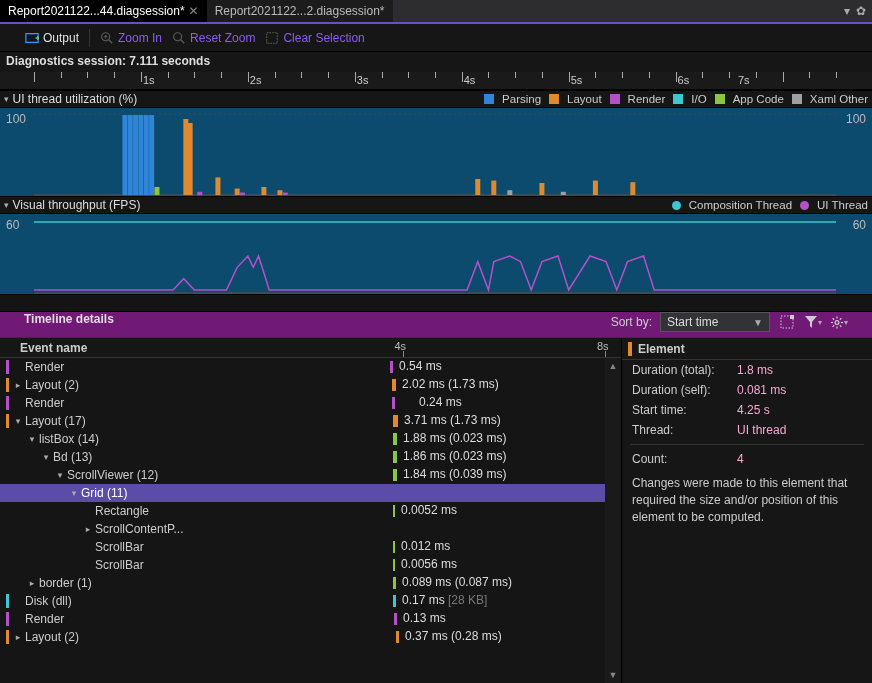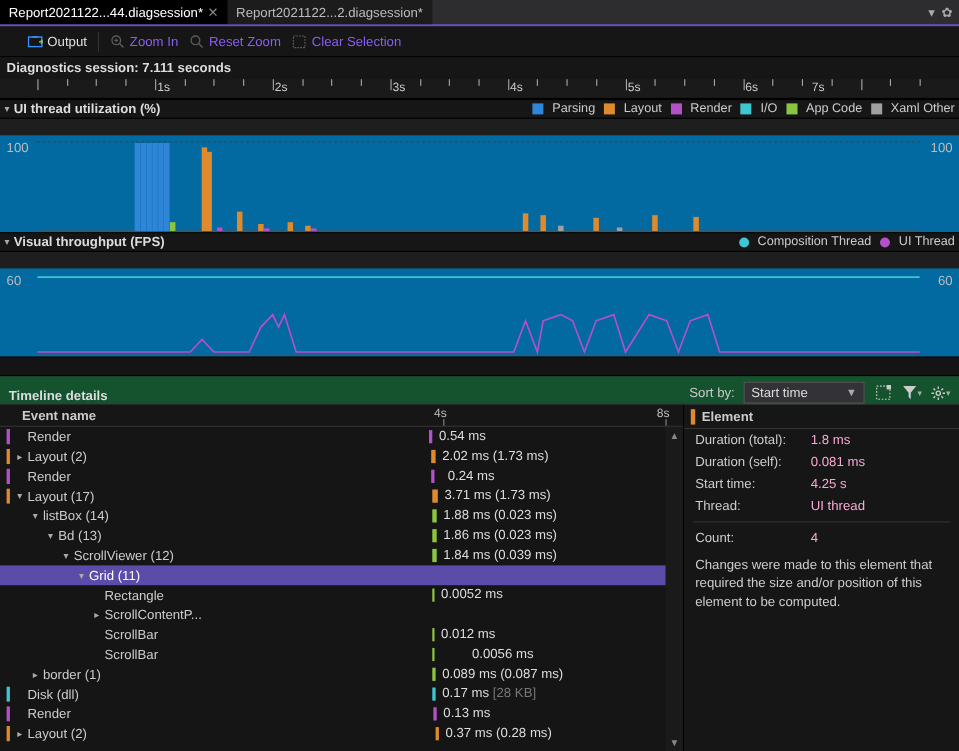--- a/index.html
+++ b/index.html
@@ -26,35 +26,35 @@
 
   
   .ruler { position: relative; height: 18px; background: #1a1a1a; border-bottom: 1px solid #000; }
   .ruler .tick-major { position: absolute; top: 0; width: 1px; height: 10px; background: #aaa; }
   .ruler .tick-minor { position: absolute; top: 0; width: 1px; height: 6px; background: #aaa; }
   .ruler .lbl { position: absolute; top: 2px; color: #ccc; font-size: 11px; transform: translateX(2px); }
 
   
   .section-hdr { display: flex; align-items: center; background: #161616; height: 18px; padding: 0 4px; border-top: 1px solid #000; border-bottom: 1px solid #000; }
   .section-hdr .tri { color: #aaa; margin-right: 4px; font-size: 9px; }
-  .section-hdr .ttl { color: #ddd; font-weight: 700; flex: 0 0 auto; }
+  .section-hdr .ttl { color: #ddd; font-weight: 400; flex: 0 0 auto; }
   .section-hdr .legend { display: flex; align-items: center; gap: 8px; margin-left: auto; font-size: 11.5px; color: #ccc; }
   .lg-swatch { width: 10px; height: 10px; display: inline-block; }
   .lg-circle { width: 9px; height: 9px; border-radius: 50%; display: inline-block; }
 
-  .chart-area { position: relative; height: 88px; background: #0369a1; margin-top: 15px; }
+  .chart-area { position: relative; height: 88px; background: #0c4a6e; }
   .chart-area.fps { height: 80px; }
   .chart-area .yl { position: absolute; left: 6px; top: 4px; color: #bbb; }
   .chart-area .yr { position: absolute; right: 6px; top: 4px; color: #bbb; }
   .chart-area svg { position: absolute; inset: 0; }
 
   .divider { height: 18px; background: #141414; border-top: 1px solid #000; border-bottom: 1px solid #000; }
 
   
-  .tl-head { display: flex; align-items: flex-end; height: 26px; background: #14532d; border-bottom: 1px solid #333; padding: 0 8px; }
+  .tl-head { display: flex; align-items: flex-start; height: 26px; background: #701a75; border-bottom: 1px solid #333; padding: 0 24px; }
   .tl-head .ttl { font-weight: 600; color: #ddd; }
   .tl-head .rhs { margin-left: auto; display: flex; align-items: center; gap: 8px; }
   .dropdown { display: inline-flex; align-items: center; justify-content: space-between; width: 110px; height: 20px; background: #333337; border: 1px solid #555; padding: 0 6px; color: #ddd; }
   .dropdown .chev { font-size: 10px; color: #aaa; }
   .icon-btn { width: 18px; height: 18px; display: flex; align-items: center; justify-content: center; color: #ccc; }
 
   
   .body { display: flex; flex: 1; min-height: 0; }
   .tree-panel { flex: 1; display: flex; flex-direction: column; background: #151515; min-width: 0; border-right: 1px solid #000; }
   .tree-header { display: flex; align-items: center; height: 20px; background: #161616; border-bottom: 1px solid #333; position: relative; }
@@ -336,21 +336,21 @@
             </div>
             <div class="row">
               <div class="left">
                 <div class="cat" style="background: rgb(180, 81, 201);"></div>
                 <span style="width: 0px; display: inline-block;"></span>
                 <span class="exp"></span>
                 <span class="lbl">Render</span>
               </div>
               <div class="right">
                 <div class="bar" style="left: 192px; width: 3px; background: rgb(180, 81, 201);"></div>
-                <div class="val" style="left: 207px;">0.24 ms</div>
+                <div class="val" style="left: 219px;">0.24 ms</div>
               </div>
             </div>
             <div class="row">
               <div class="left">
                 <div class="cat" style="background: rgb(224, 138, 46);"></div>
                 <span style="width: 0px; display: inline-block;"></span>
                 <span class="exp">▾</span>
                 <span class="lbl">Layout (17)</span>
               </div>
               <div class="right">
@@ -436,21 +436,21 @@
             </div>
             <div class="row">
               <div class="left">
                 <div class="cat" style="background: transparent;"></div>
                 <span style="width: 70px; display: inline-block;"></span>
                 <span class="exp"></span>
                 <span class="lbl">ScrollBar</span>
               </div>
               <div class="right">
                 <div class="bar" style="left: 193px; width: 2px; background: rgb(140, 198, 63);"></div>
-                <div class="val" style="left: 201px; margin-left: 28px;">0.0056 ms</div>
+                <div class="val" style="left: 201px;">0.0056 ms</div>
               </div>
             </div>
             <div class="row">
               <div class="left">
                 <div class="cat" style="background: transparent;"></div>
                 <span style="width: 14px; display: inline-block;"></span>
                 <span class="exp">▸</span>
                 <span class="lbl">border (1)</span>
               </div>
               <div class="right">

